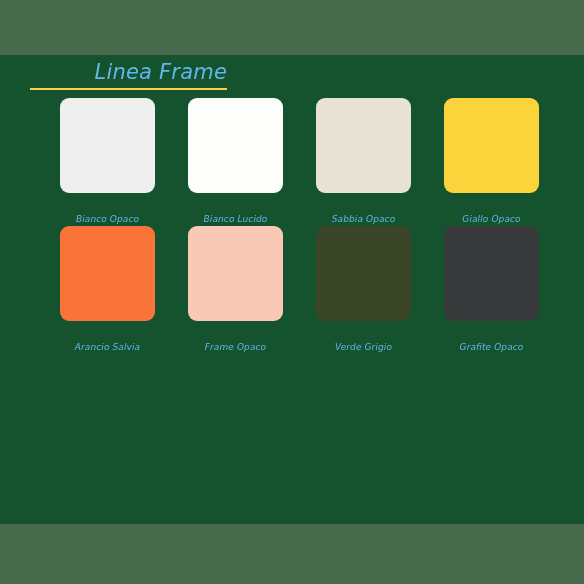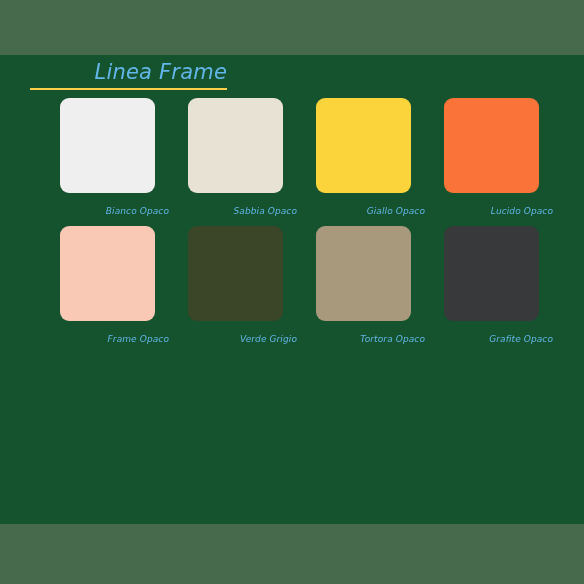--- a/index.html
+++ b/index.html
@@ -90,23 +90,23 @@
     position: absolute;
     left: 14px;
     top: 0;
     width: 95px;
     height: 95px;
     border-radius: 9px;
   }
   .swatch-label {
     position: absolute;
     left: 0;
-    top: 108px;
+    top: 116px;
     width: 123px;
-    text-align: right;
+    text-align: center;
     font-family: "DejaVu Sans", sans-serif;
     font-style: italic;
     font-size: 9px;
     font-weight: 400;
     letter-spacing: 0.1px;
     color: #63b6ea;
     white-space: nowrap;
   }
 </style>
 </head>
@@ -123,52 +123,52 @@
       <div id="title-underline" style="background: rgb(251, 207, 71);"></div>
     </div>
 
     <div id="swatch-grid">
 
       <div class="swatch-cell">
         <div class="swatch-chip" style="background:#EFEFEF;"></div>
         <div class="swatch-label" style="color: rgb(99, 182, 234);">Bianco Opaco</div>
       </div>
 
+      <div class="swatch-cell">
+        <div class="swatch-chip" style="background:#FDFDFB;"></div>
+        <div class="swatch-label" style="color: rgb(99, 182, 234);">Bianco Lucido</div>
+      </div>
 
       <div class="swatch-cell">
         <div class="swatch-chip" style="background:#E8E2D4;"></div>
         <div class="swatch-label" style="color: rgb(99, 182, 234);">Sabbia Opaco</div>
       </div>
 
       <div class="swatch-cell">
         <div class="swatch-chip" style="background:#FBD43C;"></div>
         <div class="swatch-label" style="color: rgb(99, 182, 234); font-style: italic;">Giallo Opaco</div>
       </div>
 
       <div class="swatch-cell">
         <div class="swatch-chip" style="background:#FA7338;"></div>
-        <div class="swatch-label" style="color: rgb(99, 182, 234);">Lucido Opaco</div>
+        <div class="swatch-label" style="color: rgb(99, 182, 234);">Arancio Salvia</div>
       </div>
 
       <div class="swatch-cell">
         <div class="swatch-chip" style="background:#FAC9B6;"></div>
         <div class="swatch-label" style="color: rgb(99, 182, 234);">Frame Opaco</div>
       </div>
 
 
 
       <div class="swatch-cell">
         <div class="swatch-chip" style="background:#3B4527;"></div>
         <div class="swatch-label" style="color: rgb(99, 182, 234);">Verde Grigio</div>
       </div>
 
-      <div class="swatch-cell">
-        <div class="swatch-chip" style="background:#A8997D;"></div>
-        <div class="swatch-label" style="color: rgb(99, 182, 234);">Tortora Opaco</div>
-      </div>
 
 
       <div class="swatch-cell">
         <div class="swatch-chip" style="background:#38393B;"></div>
         <div class="swatch-label" style="color: rgb(99, 182, 234);">Grafite Opaco</div>
       </div>
 
     </div>
   </div>
 

